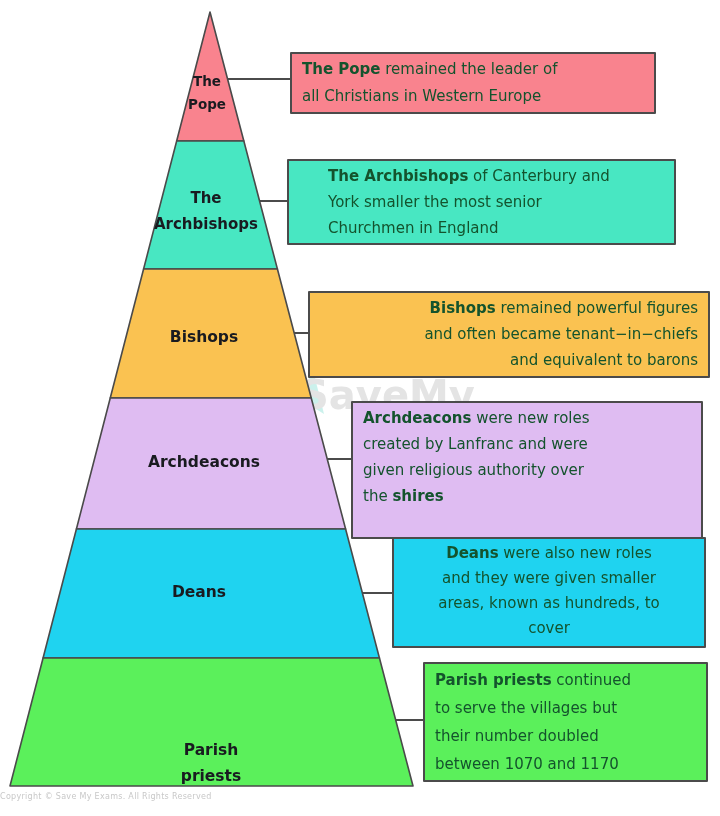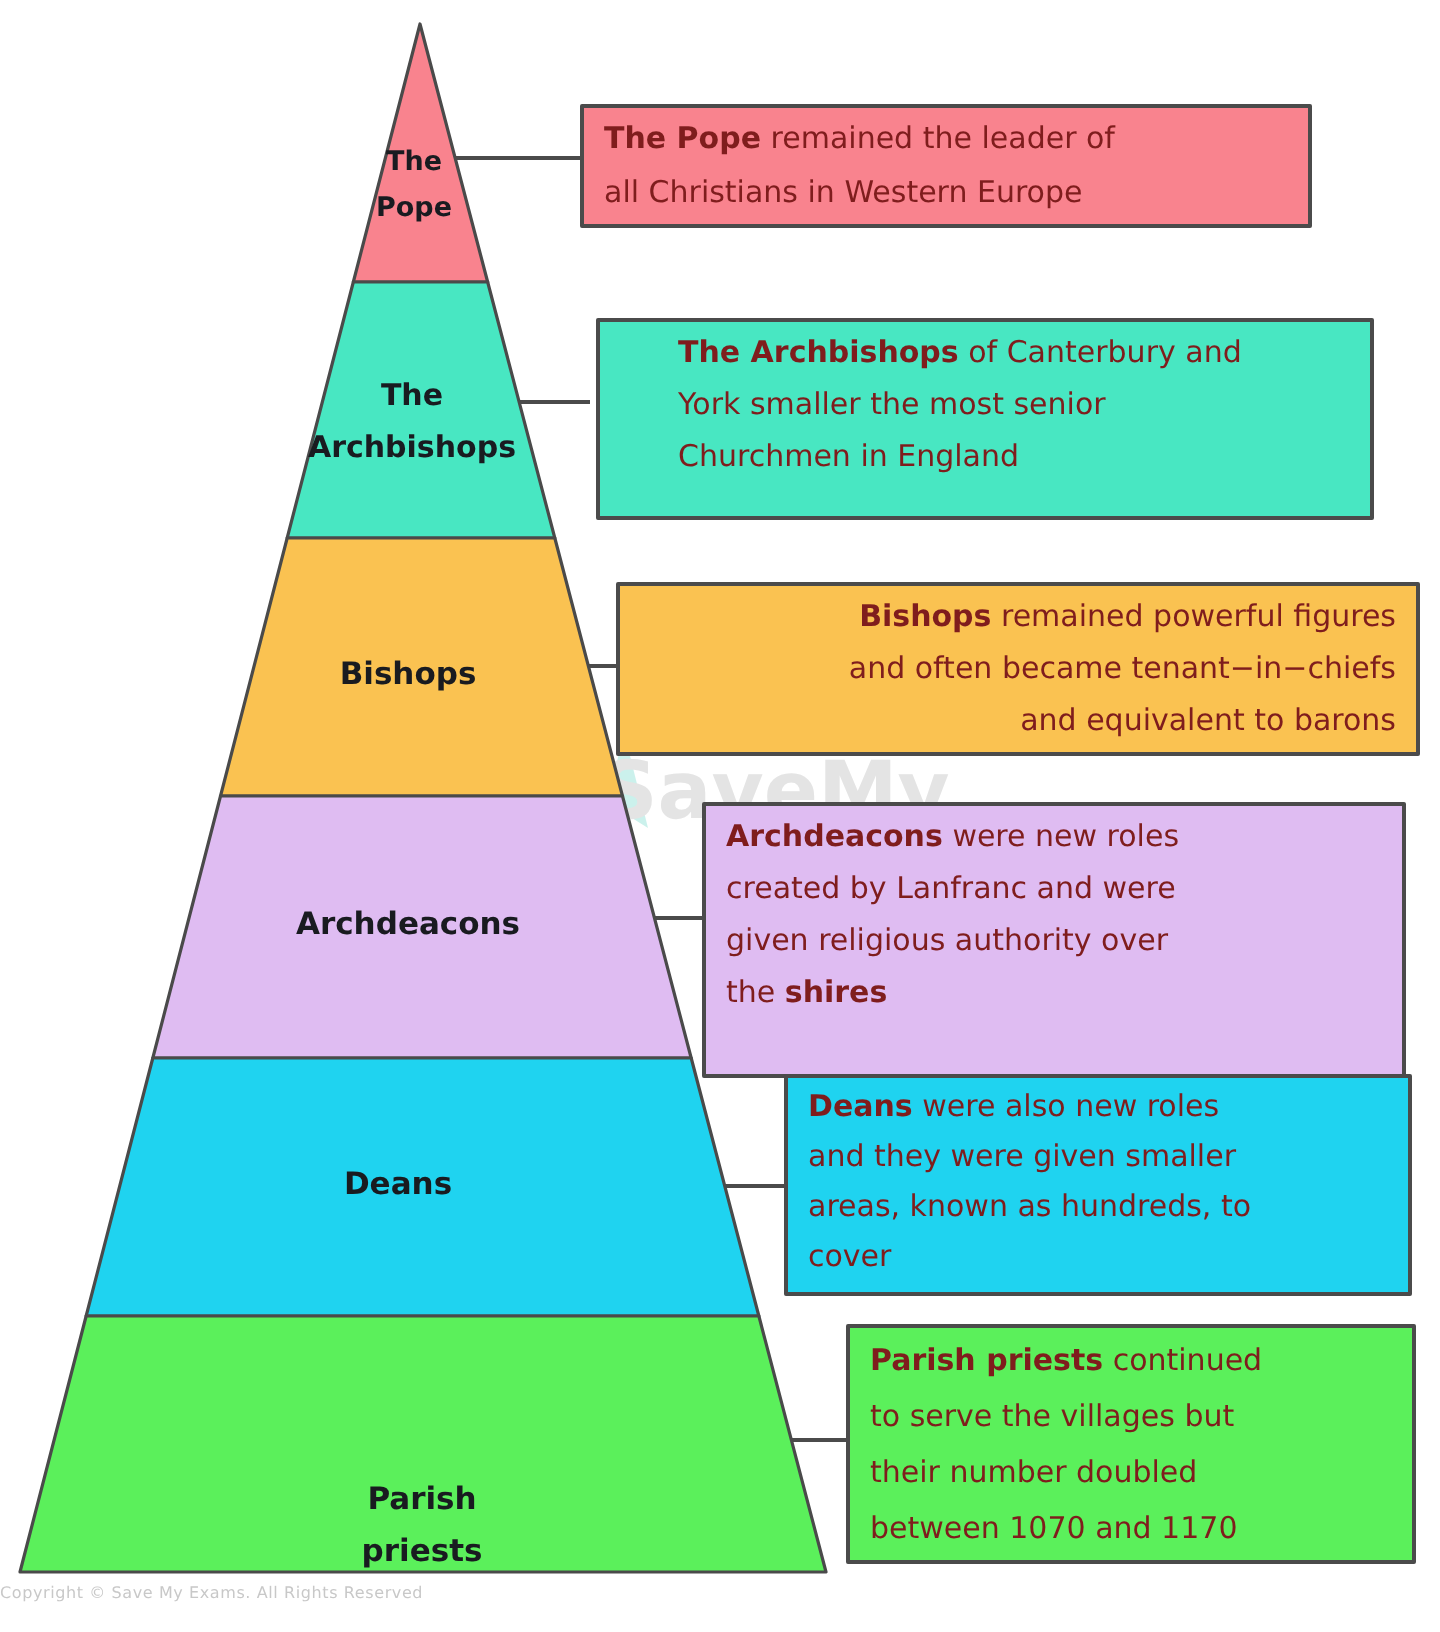--- a/index.html
+++ b/index.html
@@ -13,21 +13,21 @@
   }
   .stage svg { position: absolute; left: 0; top: 0; }
   .callout {
     position: absolute;
     box-sizing: border-box;
     border: 2px solid #4b4b4b;
     border-radius: 1px;
     padding: 2px 10px;
     font-size: 15px;
     line-height: 28px;
-    color: #7f1d1d;
+    color: #14532d;
     white-space: nowrap;
   }
   .callout .b { font-weight: 700; }
   .pyr-label {
     position: absolute;
     transform: translate(-50%, -50%);
     text-align: center;
     font-weight: 700;
     color: #191b20;
     line-height: 1.7;
@@ -69,21 +69,21 @@
       <div>Pope</div>
     </div>
     <div class="callout" style="left: 290px; top: 52px; width: 366px; height: 62px; background: rgb(249, 131, 142); line-height: 27px;">
       <div><span class="b">The Pope</span><span class=""> remained the leader of</span></div>
       <div><span class="">all Christians in Western Europe</span></div>
     </div>
     <div class="pyr-label" style="left: 206px; top: 211px; font-size: 15px;">
       <div>The</div>
       <div>Archbishops</div>
     </div>
-    <div class="callout" style="left: 298px; top: 159px; width: 389px; height: 101px; background: rgb(72, 231, 194); line-height: 26px; padding-left: 39px;">
+    <div class="callout" style="left: 287px; top: 159px; width: 389px; height: 86px; background: rgb(72, 231, 194); line-height: 26px; padding-left: 39px;">
       <div><span class="b">The Archbishops</span><span class=""> of Canterbury and</span></div>
       <div><span class="">York smaller the most senior</span></div>
       <div><span class="">Churchmen in England</span></div>
     </div>
     <div class="pyr-label" style="left: 204px; top: 337px; font-size: 15.5px;">
       <div>Bishops</div>
     </div>
     <div class="callout" style="left: 308px; top: 291px; width: 402px; height: 87px; background: rgb(250, 194, 81); line-height: 26px; text-align: right;">
       <div><span class="b">Bishops</span><span class=""> remained powerful figures</span></div>
       <div><span class="">and often became tenant−in−chiefs</span></div>
@@ -94,21 +94,21 @@
     </div>
     <div class="callout" style="left: 351px; top: 401px; width: 352px; height: 138px; background: rgb(223, 188, 242); line-height: 26px;">
       <div><span class="b">Archdeacons</span><span class=""> were new roles</span></div>
       <div><span class="">created by Lanfranc and were</span></div>
       <div><span class="">given religious authority over</span></div>
       <div><span class="">the </span><span class="b">shires</span></div>
     </div>
     <div class="pyr-label" style="left: 199px; top: 592px; font-size: 15.5px;">
       <div>Deans</div>
     </div>
-    <div class="callout" style="left: 392px; top: 537px; width: 314px; height: 111px; background: rgb(31, 211, 240); line-height: 25px;">
+    <div class="callout" style="left: 392px; top: 537px; width: 314px; height: 111px; background: rgb(31, 211, 240); line-height: 25px; text-align: center;">
       <div><span class="b">Deans</span><span class=""> were also new roles</span></div>
       <div><span class="">and they were given smaller</span></div>
       <div><span class="">areas, known as hundreds, to</span></div>
       <div><span class="">cover</span></div>
     </div>
     <div class="pyr-label" style="left: 211px; top: 763px; font-size: 15.5px;">
       <div>Parish</div>
       <div>priests</div>
     </div>
     <div class="callout" style="left: 423px; top: 662px; width: 285px; height: 120px; background: rgb(91, 240, 91); line-height: 28px;">

